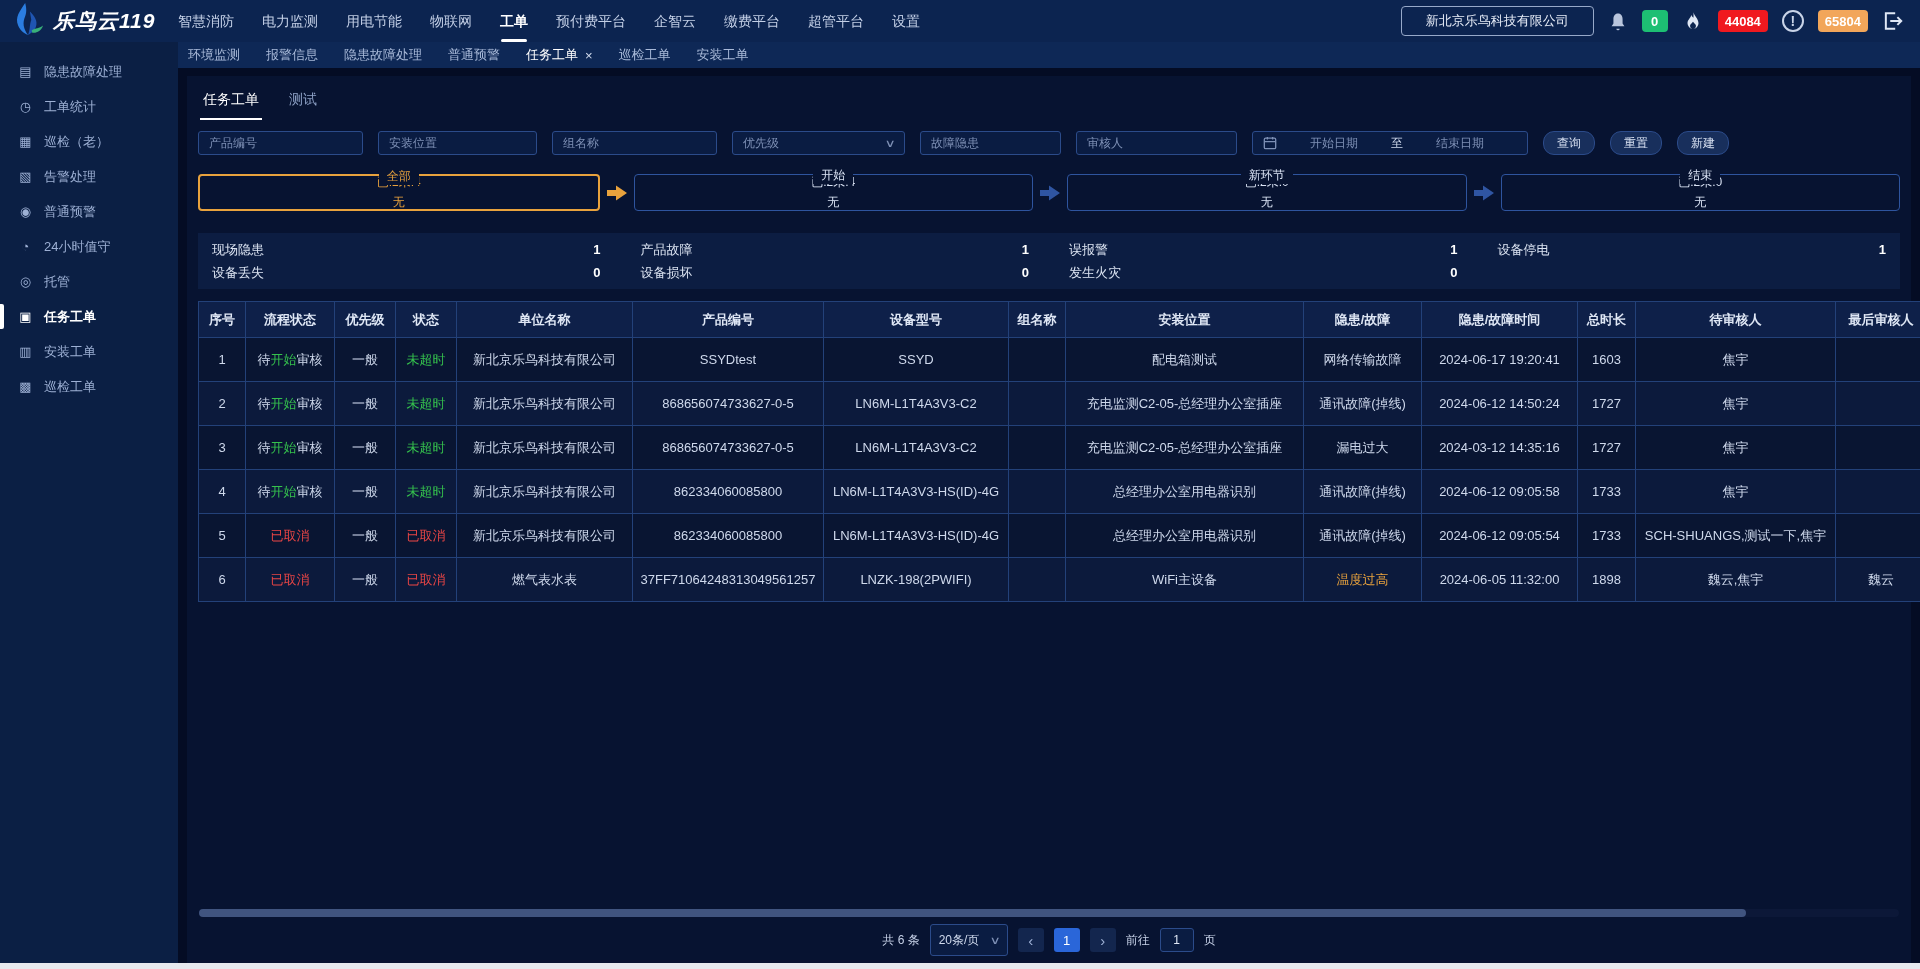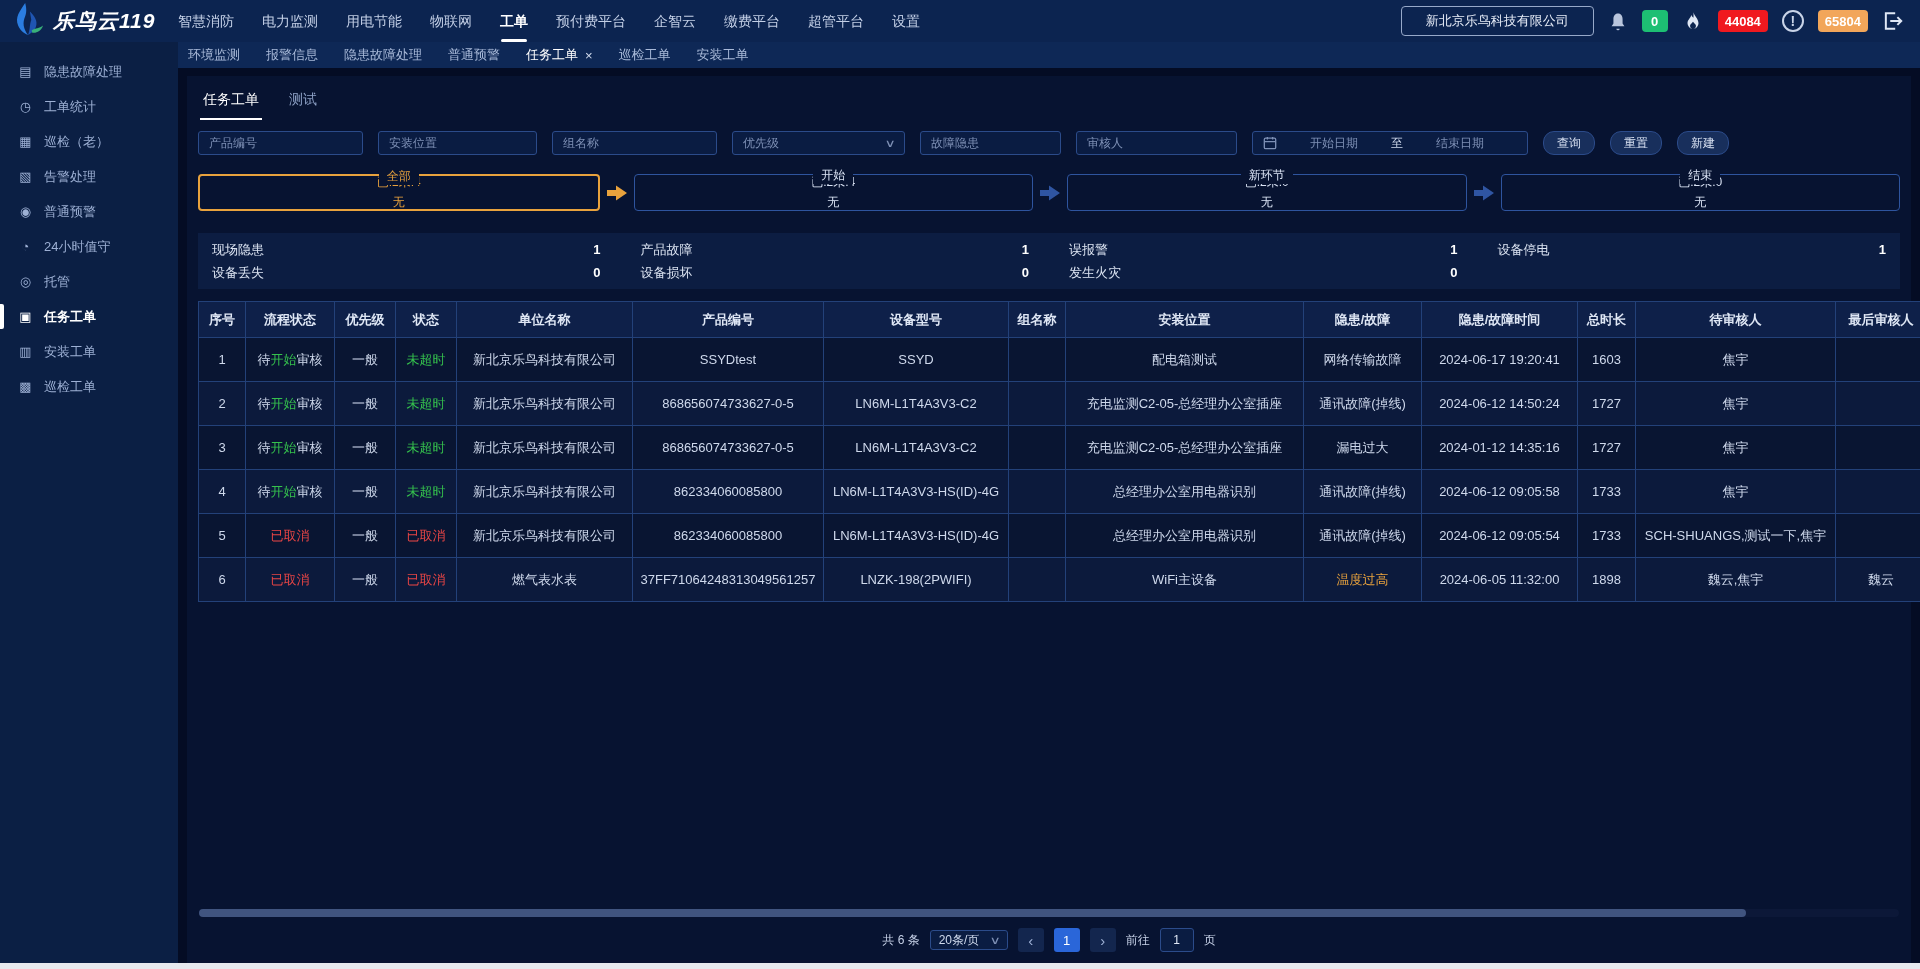--- a/index.html
+++ b/index.html
@@ -85,21 +85,21 @@
   .c-green{color:var(--green);}
   .c-red{color:var(--red);}
   .c-orange{color:var(--accent);}
 
   .spacer{flex:1;}
   .hscroll{flex:0 0 8px;background:#0c1838;border-radius:4px;margin:0 1px;position:relative;}
   .hscroll-thumb{position:absolute;left:0;top:0;height:8px;width:91%;background:#40547f;border-radius:4px;cursor:pointer;}
 
   
   .pagination{flex:0 0 46px;display:flex;align-items:center;justify-content:center;gap:10px;color:#c7d2e8;font-size:12px;}
-  .pg-select{width:78px;height:20px;border:1px solid #2b4b8a;border-radius:3px;background:#0a1c42;display:flex;align-items:center;justify-content:space-between;padding:0 8px;cursor:pointer;color:#cfd9ec;}
+  .pg-select{width:78px;height:32px;border:1px solid #2b4b8a;border-radius:3px;background:#0a1c42;display:flex;align-items:center;justify-content:space-between;padding:0 8px;cursor:pointer;color:#cfd9ec;}
   .pg-btn{width:26px;height:24px;background:#13264e;border-radius:3px;display:flex;align-items:center;justify-content:center;color:#9fb2d6;font-size:15px;cursor:pointer;}
   .pg-page{width:26px;height:24px;background:#2a66d9;border-radius:3px;color:#fff;display:flex;align-items:center;justify-content:center;font-size:13px;cursor:pointer;}
   .pg-input{width:34px;height:24px;border:1px solid #2b4b8a;border-radius:3px;background:#0a1c42;color:#dfe7f5;text-align:center;font-size:12px;outline:none;font-family:inherit;}
 
   .bottom-strip{flex:0 0 6px;background:#e6e9ee;}
 </style>
 </head>
 <body>
 
 <div class="app">
@@ -421,21 +421,21 @@
                     <td>3</td>
                     <td><span>待</span><span class="c-green">开始</span><span>审核</span></td>
                     <td>一般</td>
                     <td><span class="c-green">未超时</span></td>
                     <td>新北京乐鸟科技有限公司</td>
                     <td>868656074733627-0-5</td>
                     <td>LN6M-L1T4A3V3-C2</td>
                     <td></td>
                     <td>充电监测C2-05-总经理办公室插座</td>
                     <td>漏电过大</td>
-                    <td>2024-01-12 14:35:16</td>
+                    <td>2024-03-12 14:35:16</td>
                     <td>1727</td>
                     <td>焦宇</td>
                     <td></td>
                   </tr>
                   <tr>
                     <td>4</td>
                     <td><span>待</span><span class="c-green">开始</span><span>审核</span></td>
                     <td>一般</td>
                     <td><span class="c-green">未超时</span></td>
                     <td>新北京乐鸟科技有限公司</td>

